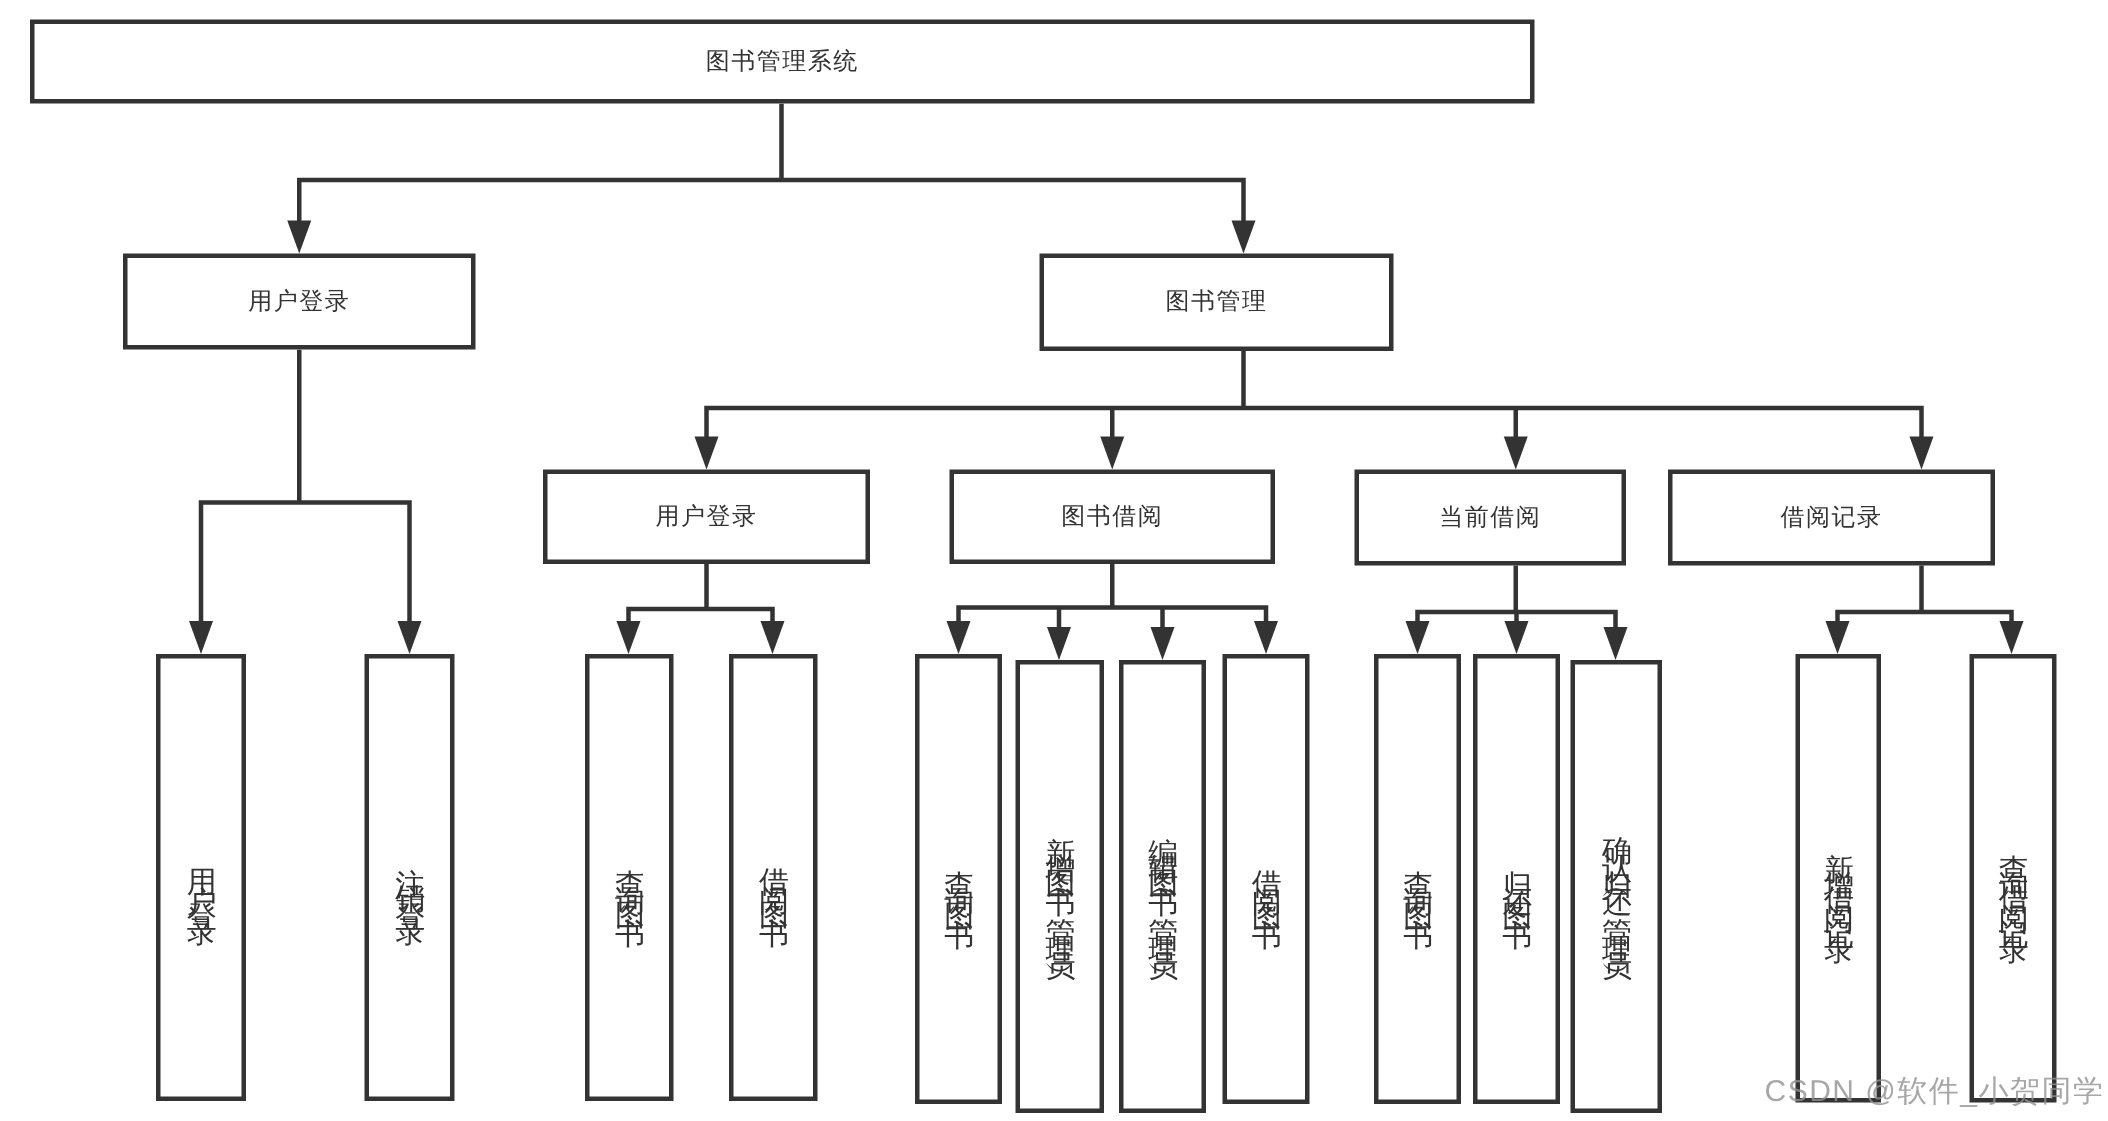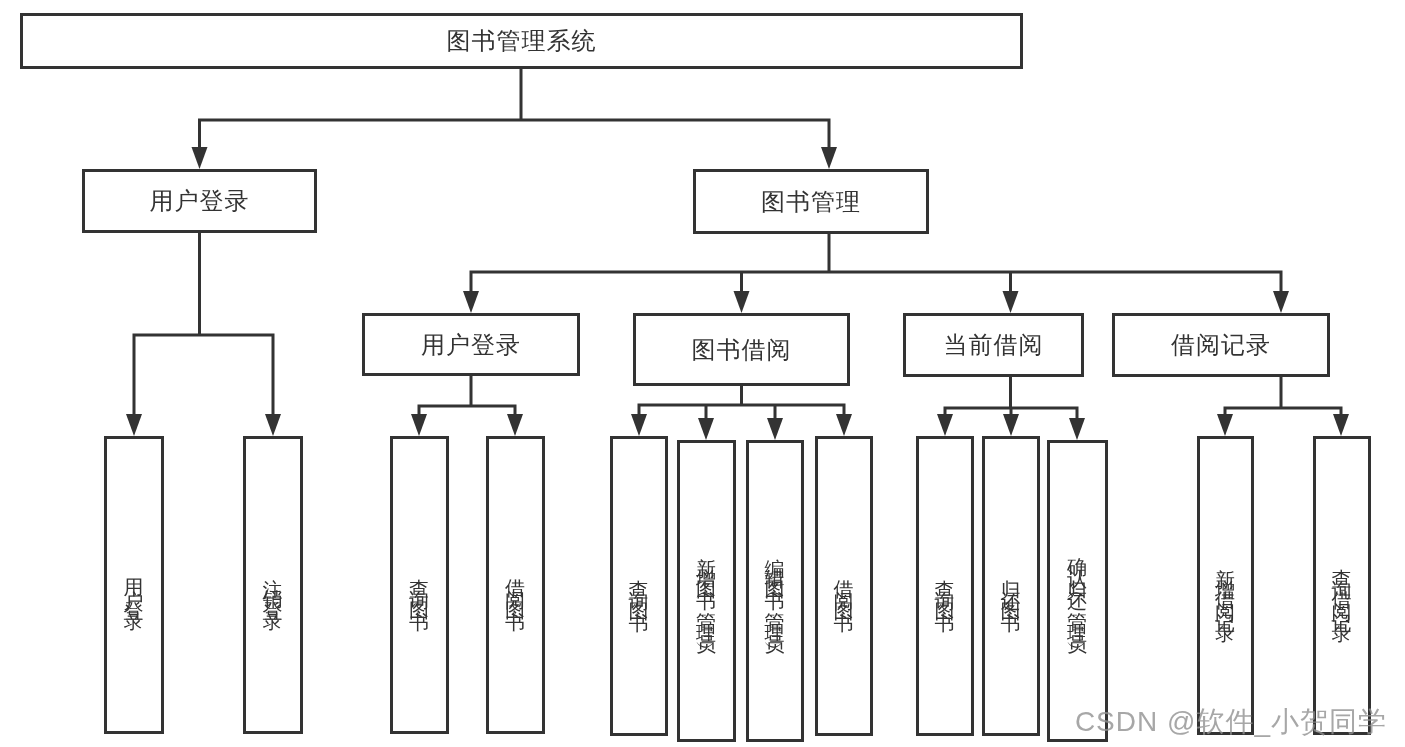--- a/index.html
+++ b/index.html
@@ -16,35 +16,35 @@
   .box {
     position: absolute;
     box-sizing: border-box;
     background: #ffffff;
     border: 3px solid #333333;
     display: flex;
     align-items: center;
     justify-content: center;
     color: #333333;
   }
-  .hbox { font-size: 24px; letter-spacing: 1px; }
+  .hbox { font-size: 16px; letter-spacing: 1px; }
   .leaf span {
     writing-mode: vertical-lr;
     text-orientation: mixed;
     font-size: 20px;
     letter-spacing: 11px;
     line-height: 1;
     color: #333333;
     white-space: nowrap;
   }
   .watermark {
     position: absolute;
-    right: 18px;
+    right: 2px;
     bottom: 6px;
-    font-size: 28px;
+    font-size: 20px;
     color: rgba(145,145,145,0.8);
     letter-spacing: 1px;
     z-index: 5;
     pointer-events: none;
   }
 </style>
 </head>
 <body>
 
 <div id="diagram">
@@ -95,21 +95,21 @@
       <polygon points="1333,414 1349,414 1341,436"></polygon>
     </g>
   </svg>
 
   <div class="box hbox" style="left:20px; top:13px; width:1003px; height:56px">图书管理系统</div>
 
   <div class="box hbox" style="left:82px; top:169px; width:235px; height:64px">用户登录</div>
   <div class="box hbox" style="left:693px; top:169px; width:236px; height:65px">图书管理</div>
 
   <div class="box hbox" style="left:362px; top:313px; width:218px; height:63px">用户登录</div>
-  <div class="box hbox" style="left:633px; top:313px; width:217px; height:73px">图书借阅</div>
+  <div class="box hbox" style="left:633px; top:313px; width:217px; height:63px">图书借阅</div>
   <div class="box hbox" style="left:903px; top:313px; width:181px; height:64px">当前借阅</div>
   <div class="box hbox" style="left:1112px; top:313px; width:218px; height:64px">借阅记录</div>
 
   <div class="box leaf" style="left:104px; top:436px; width:60px; height:298px">
     <span>用户登录</span>
   </div>
   <div class="box leaf" style="left:243px; top:436px; width:60px; height:298px">
     <span>注销登录</span>
   </div>
 

